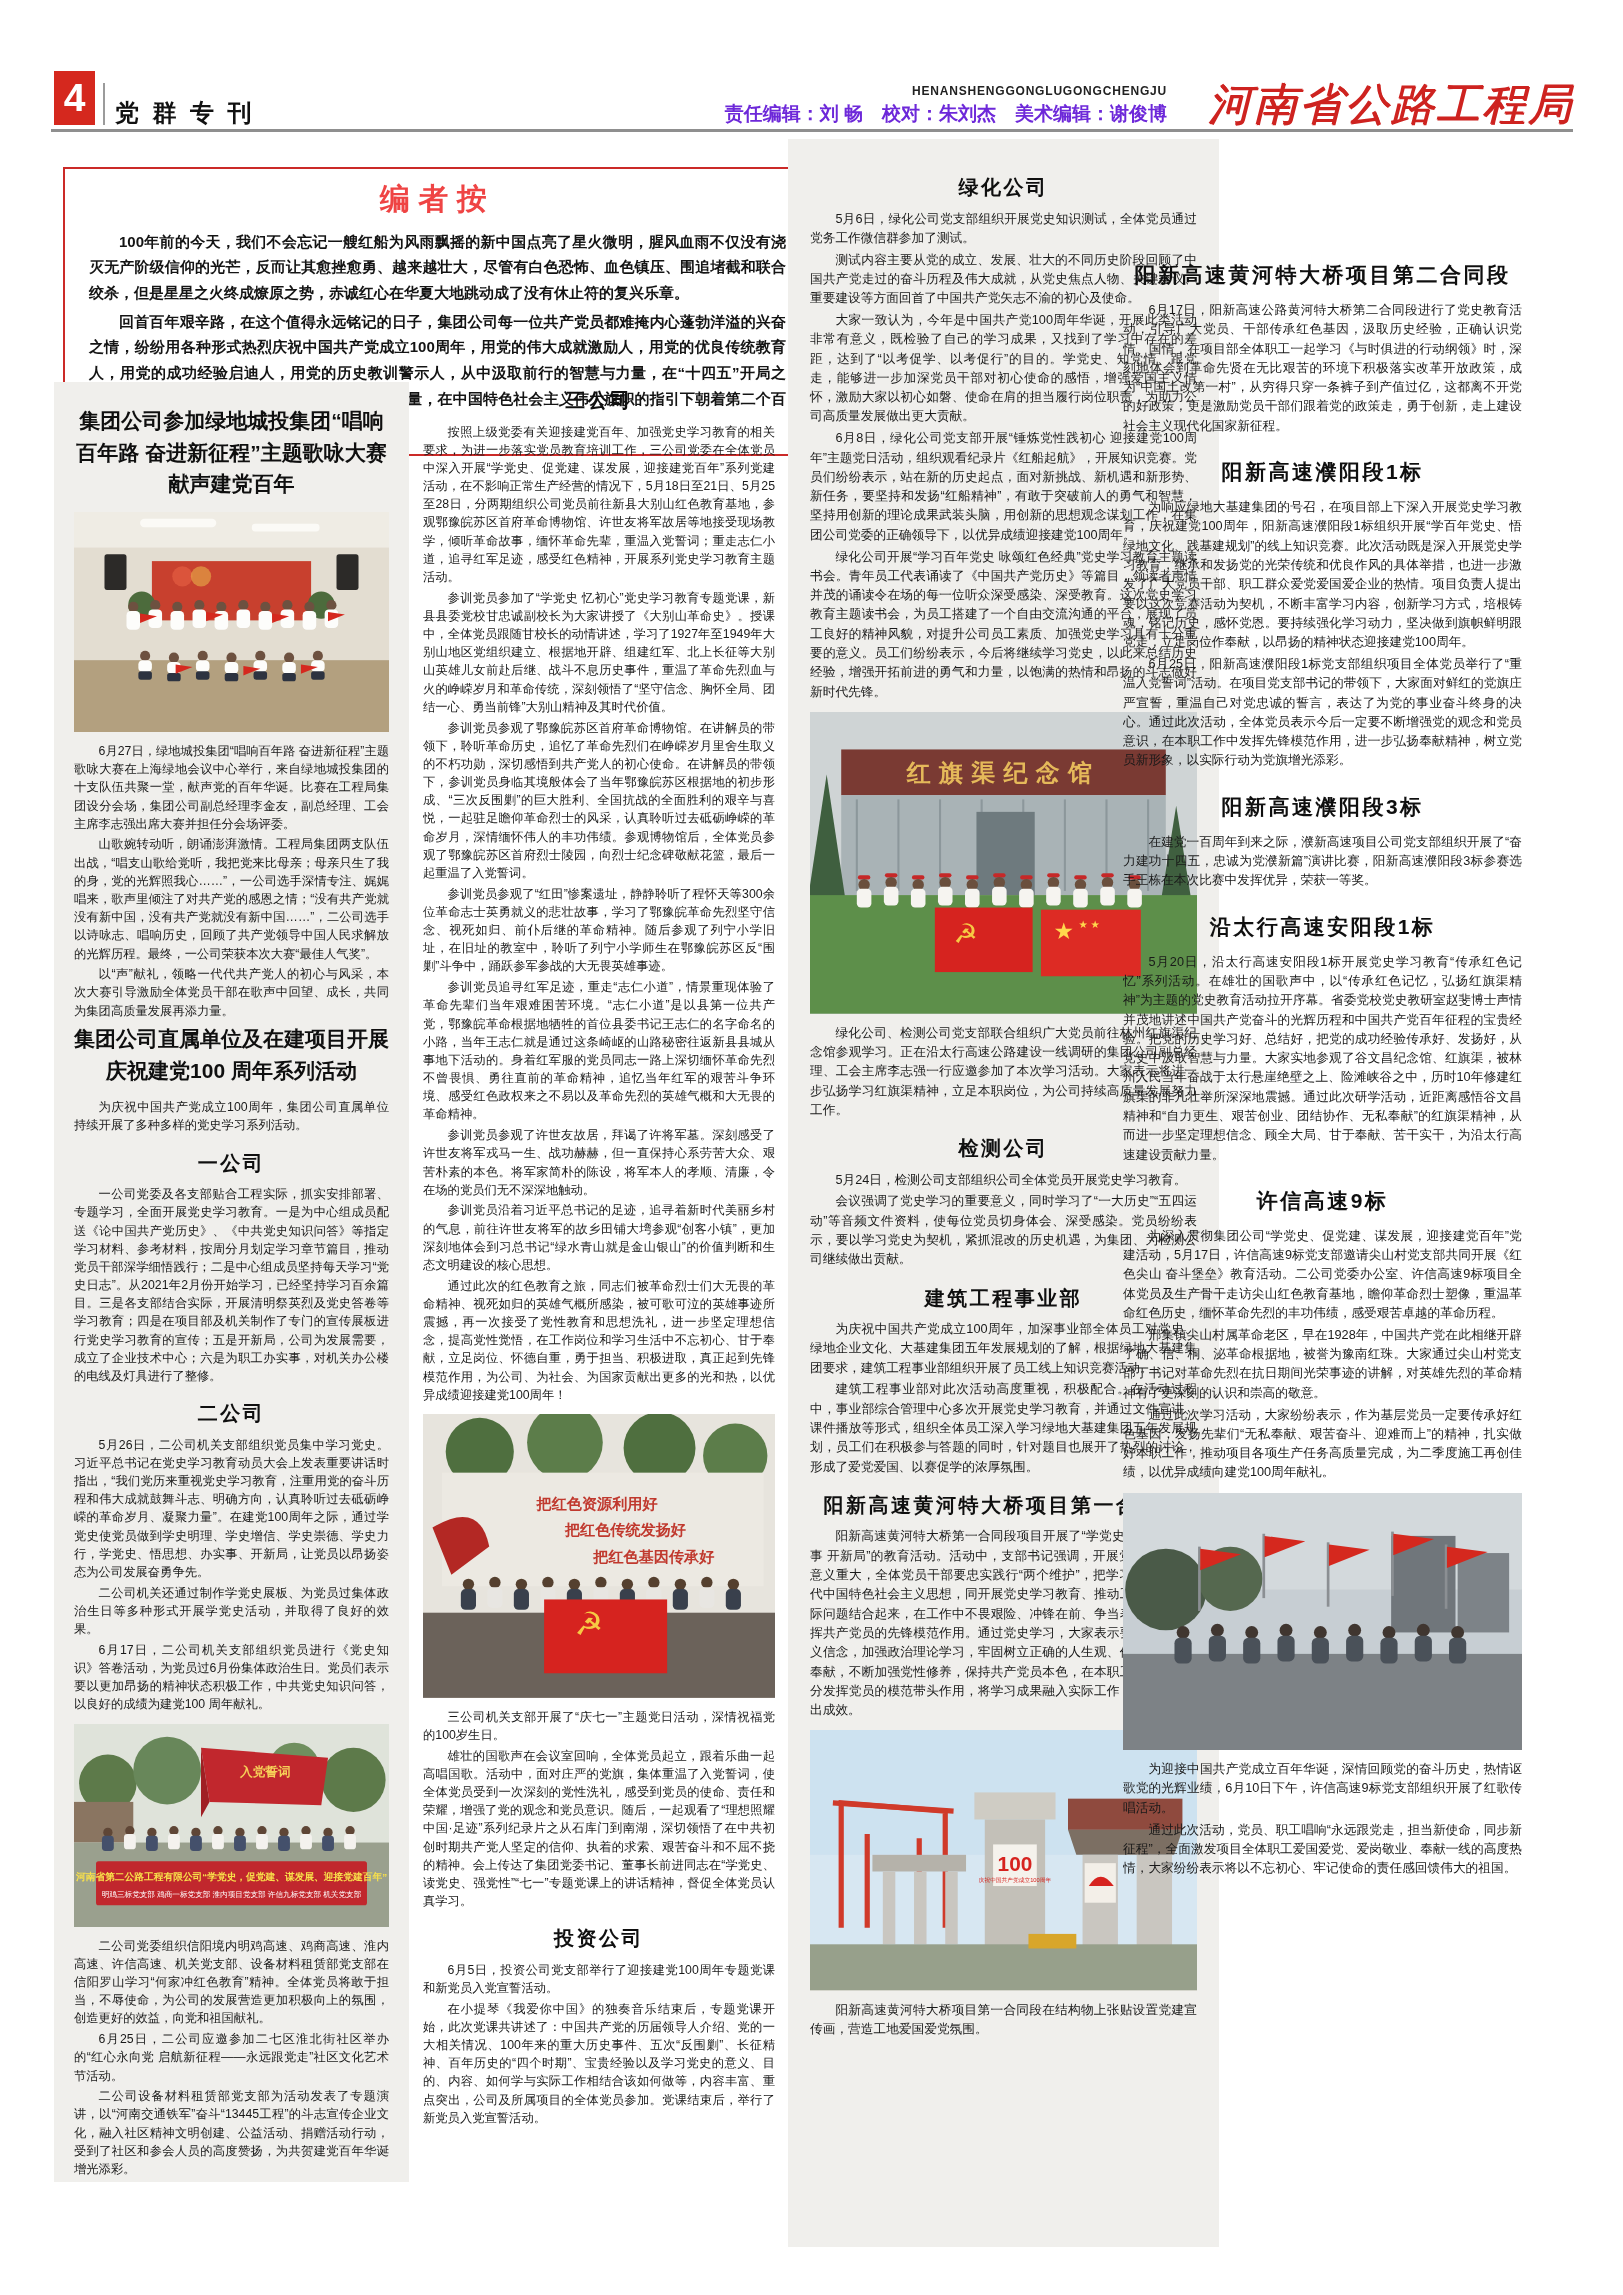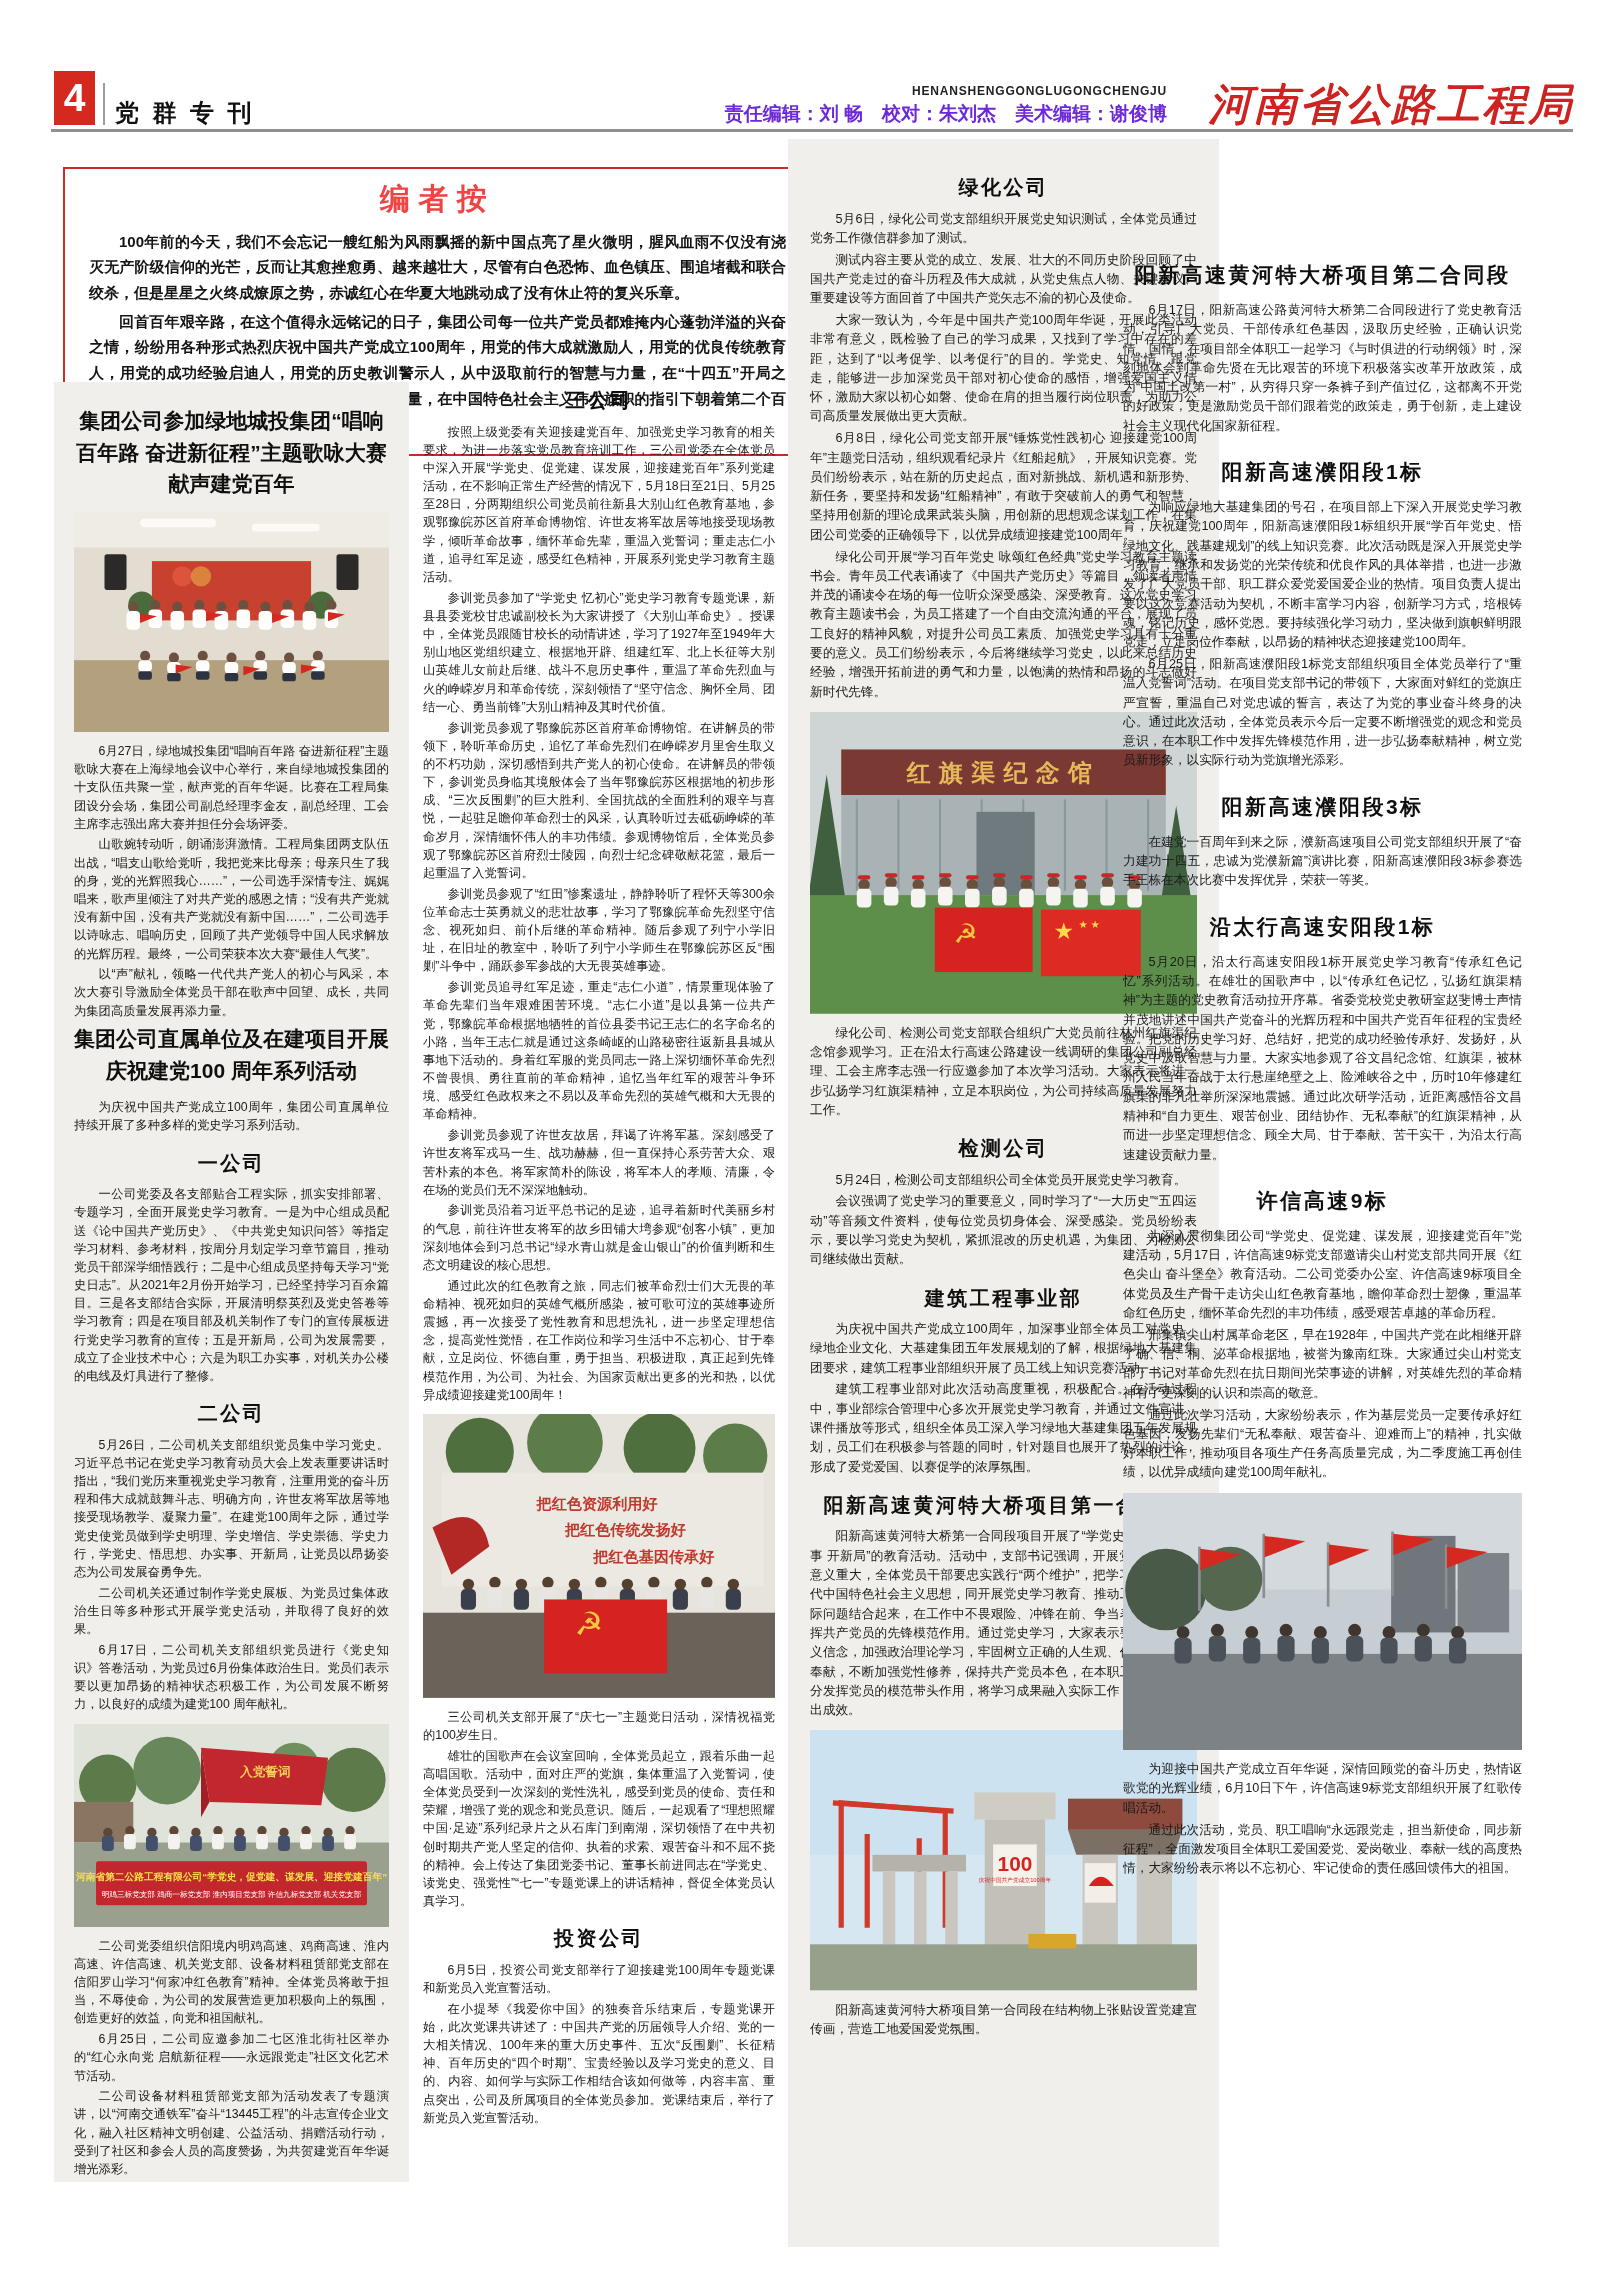--- a/index.html
+++ b/index.html
@@ -133,23 +133,23 @@
         <p class="para">为庆祝中国共产党成立100周年，集团公司直属单位持续开展了多种多样的党史学习系列活动。</p>
       </div>
 
     <h4 class="sec-head">一公司</h4>
     <div>
         <p class="para">一公司党委及各支部贴合工程实际，抓实安排部署、专题学习，全面开展党史学习教育。一是为中心组成员配送《论中国共产党历史》、《中共党史知识问答》等指定学习材料、参考材料，按周分月划定学习章节篇目，推动党员干部深学细悟践行；二是中心组成员坚持每天学习“党史日志”。从2021年2月份开始学习，已经坚持学习百余篇目。三是各支部结合实际，开展清明祭英烈及党史答卷等学习教育；四是在项目部及机关制作了专门的宣传展板进行党史学习教育的宣传；五是开新局，公司为发展需要，成立了企业技术中心；六是为职工办实事，对机关办公楼的电线及灯具进行了整修。</p>
       </div>
 
     <h4 class="sec-head">二公司</h4>
     <div>
-        <p class="para">5月26日，二公司机关支部组织党员集中学习党史。习近平总书记在党史学习教育动员大会上发表重要讲话时指出，“我们党历来重视党史学习教育，注重用党的奋斗历程和伟大成就鼓舞斗志、明确方向，许世友将军故居等地接受现场教学、凝聚力量”。在建党100周年之际，通过学党史使党员做到学史明理、学史增信、学史崇德、学史力行，学党史、悟思想、办实事、开新局，让党员以昂扬姿态为公司发展奋勇争先。</p>
+        <p class="para">5月26日，二公司机关支部组织党员集中学习党史。习近平总书记在党史学习教育动员大会上发表重要讲话时指出，“我们党历来重视党史学习教育，注重用党的奋斗历程和伟大成就鼓舞斗志、明确方向，认真聆听过去砥砺峥嵘的革命岁月、凝聚力量”。在建党100周年之际，通过学党史使党员做到学史明理、学史增信、学史崇德、学史力行，学党史、悟思想、办实事、开新局，让党员以昂扬姿态为公司发展奋勇争先。</p>
         <p class="para">二公司机关还通过制作学党史展板、为党员过集体政治生日等多种形式开展学党史活动，并取得了良好的效果。</p>
-        <p class="para">6月17日，二公司机关支部组织党员进行《党史知识》答卷活动，为党员过6月份集体政治生日。党员们表示要以更加昂扬的精神状态积极工作，为公司发展不断努力，以良好的成绩为建党100 周年献礼。</p>
+        <p class="para">6月17日，二公司机关支部组织党员进行《党史知识》答卷活动，为党员过6月份集体政治生日。党员们表示要以更加昂扬的精神状态积极工作，中共党史知识问答，以良好的成绩为建党100 周年献礼。</p>
       </div>
 
     <figure class="photo">
       <svg viewBox="0 0 372 240" xmlns="http://www.w3.org/2000/svg">
         <defs>
           <g id="pw2">
               <circle cx="0" cy="0" r="5.5" fill="#5f4636"></circle>
               <rect x="-7" y="4" width="14" height="18" rx="4" fill="#f4f2ee"></rect>
             </g>
           <g id="pd2">

